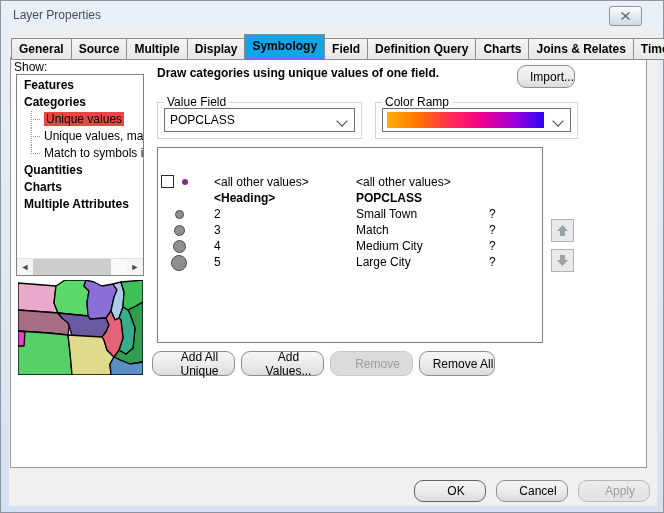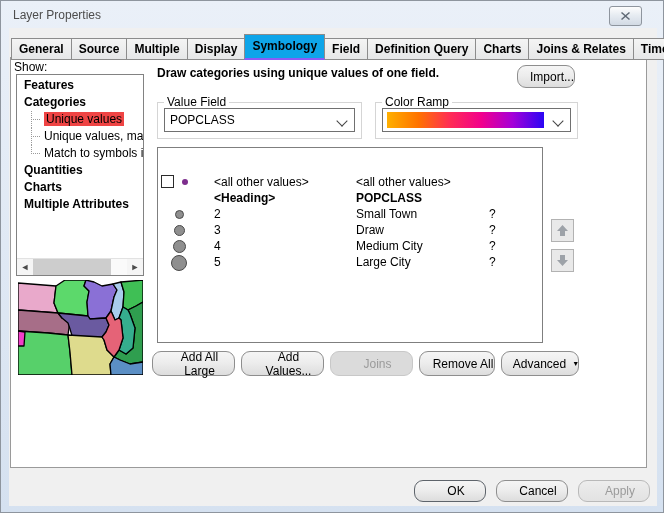--- a/index.html
+++ b/index.html
@@ -165,21 +165,21 @@
         <div class="vt-row" style="top:58px">
           <span class="dot gdot" style="left: 17px; top: 4px; width: 7px; height: 7px; background: rgb(143, 143, 143); border: 1px solid rgb(74, 74, 74);"></span>
           <span class="vt-c" style="left:56px">2</span>
           <span class="vt-c" style="left:198px">Small Town</span>
           <span class="vt-c" style="left:331px">?</span>
         </div>
 
         <div class="vt-row" style="top:74px">
           <span class="dot gdot" style="left: 16px; top: 3px; width: 9px; height: 9px; background: rgb(143, 143, 143); border: 1px solid rgb(74, 74, 74);"></span>
           <span class="vt-c" style="left:56px">3</span>
-          <span class="vt-c" style="left:198px">Draw</span>
+          <span class="vt-c" style="left:198px">Match</span>
           <span class="vt-c" style="left:331px">?</span>
         </div>
 
         <div class="vt-row" style="top:90px">
           <span class="dot gdot" style="left: 15px; top: 2px; width: 11px; height: 11px; background: rgb(143, 143, 143); border: 1px solid rgb(74, 74, 74);"></span>
           <span class="vt-c" style="left:56px">4</span>
           <span class="vt-c" style="left:198px">Medium City</span>
           <span class="vt-c" style="left:331px">?</span>
         </div>
 
@@ -196,28 +196,24 @@
             <path d="M6.5 1 L12 7 L9 7 L9 12 L4 12 L4 7 L1 7 Z" fill="#9DA2A8"></path>
           </svg>
       </div>
       <div class="updown" style="left:540px;top:191px;">
         <svg width="13" height="13" viewBox="0 0 13 13">
             <path d="M6.5 12 L1 6 L4 6 L4 1 L9 1 L9 6 L12 6 Z" fill="#9DA2A8"></path>
           </svg>
       </div>
 
       <div class="actions">
-        <div class="btn" style="width:83px">Add All Large</div>
+        <div class="btn" style="width:83px">Add All Unique</div>
         <div class="btn" style="width:83px">Add Values...</div>
-        <div class="btn disabled" style="width:83px">Joins</div>
+        <div class="btn disabled" style="width:83px">Remove</div>
         <div class="btn" style="width:76px">Remove All</div>
-        <div class="btn" style="width:78px;gap:6px">
-          <span>Advanced</span>
-          <span style="font-size:7px">▼</span>
-        </div>
       </div>
     </div>
 
     <div class="footer-buttons">
       <div class="btn btn-ok">OK</div>
       <div class="btn">Cancel</div>
       <div class="btn apply-disabled">Apply</div>
     </div>
   </div>
 </div>

